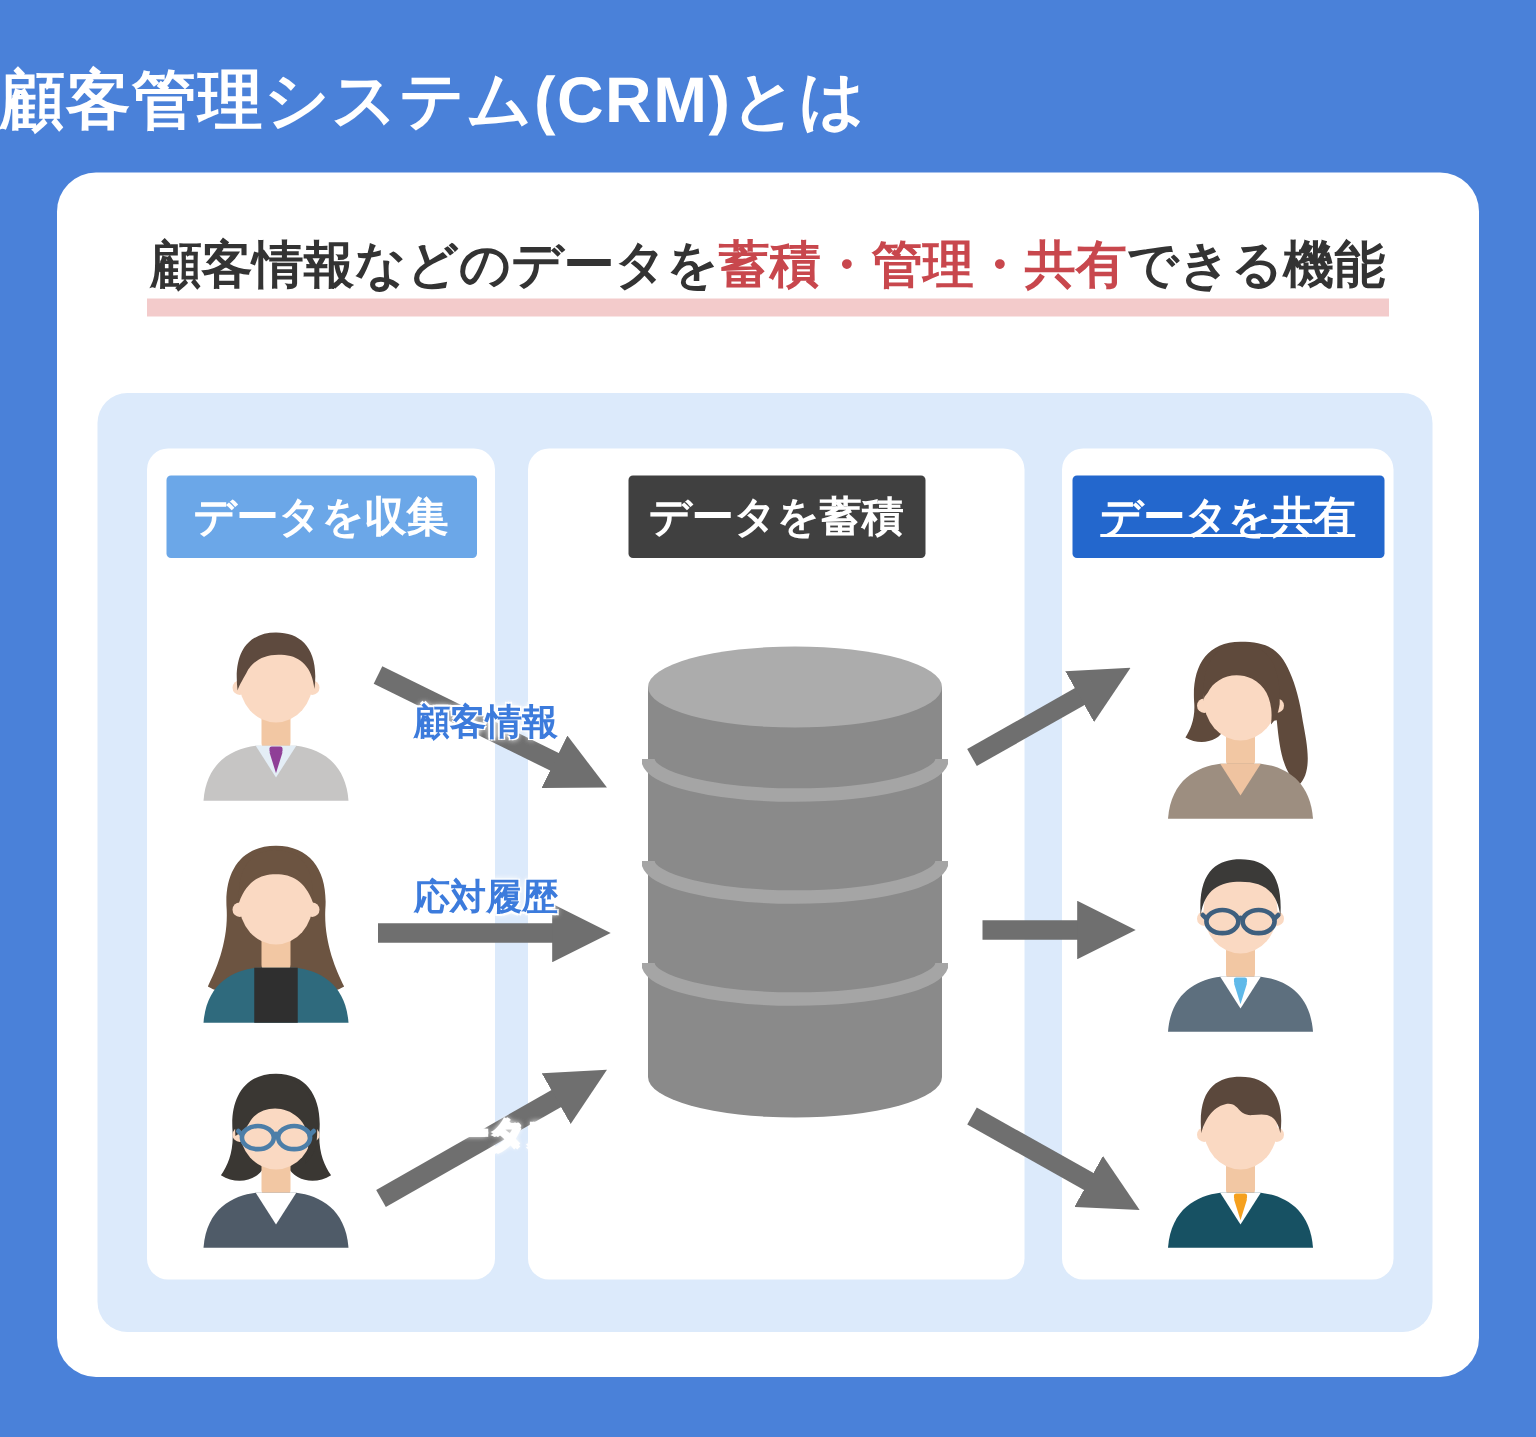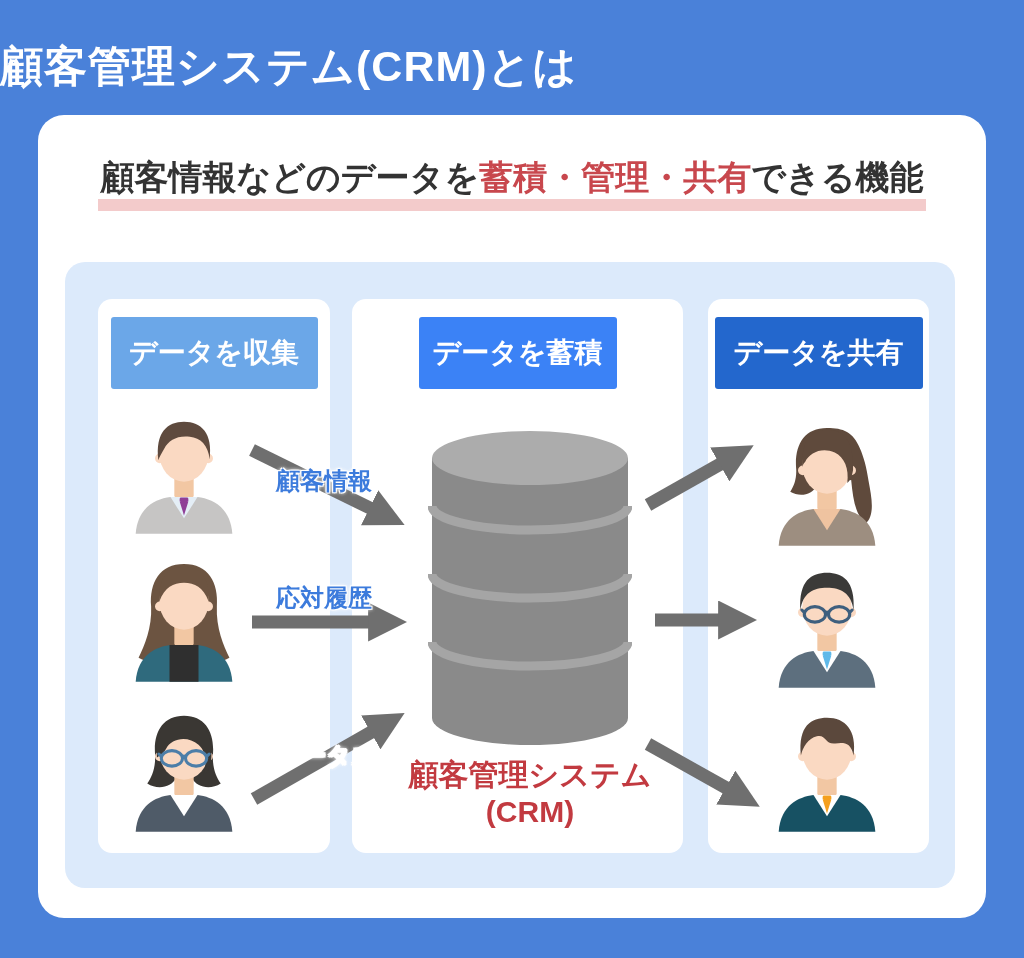--- a/index.html
+++ b/index.html
@@ -24,26 +24,26 @@
   }
   .panel{
     position:absolute;left:27px;top:147px;width:890px;height:626px;
     background:#DCEAFB;border-radius:20px;
   }
   .col{position:absolute;top:37px;height:554px;background:#FFFFFF;border-radius:14px;}
   .col.c1{left:33px;width:232px;}
   .col.c2{left:287px;width:331px;}
   .col.c3{left:643px;width:221px;}
   .hdr{
-    margin:18px auto 0;height:72px;display:flex;align-items:center;justify-content:center;
+    margin:18px auto 0;height:55px;display:flex;align-items:center;justify-content:center;
     color:#FFFFFF;font-size:28px;font-weight:bold;border-radius:3px;white-space:nowrap;
   }
   .c1 .hdr{width:207px;}
   .c2 .hdr{width:198px;}
-  .c3 .hdr{width:208px;}
+  .c3 .hdr{width:208px;text-decoration:underline;}
   .avatar{position:absolute;width:116px;height:126px;z-index:4;}
   .avatar svg{display:block;width:100%;height:100%;}
   #arrow-layer{position:absolute;left:0;top:0;width:1024px;height:958px;z-index:3;pointer-events:none;}
   .arrow{stroke:#6F6F6F;stroke-width:13;fill:none;}
   .flow-label{
     position:absolute;z-index:5;font-size:24px;font-weight:bold;color:#3C7BDC;white-space:nowrap;
     text-shadow:0 0 4px #fff,0 0 4px #fff,1px 1px 0 #fff,-1px -1px 0 #fff,1px -1px 0 #fff,-1px 1px 0 #fff;
   }
   .fl1{left:276px;top:465px;}
   .fl2{left:276px;top:582px;}
@@ -65,21 +65,21 @@
 
     <div class="subtitle-wrap">
       <span class="subtitle" style="color: rgb(51, 51, 51); border-bottom-color: rgb(243, 203, 203);"><span>顧客情報などのデータを</span><span style="color: rgb(200, 71, 77);">蓄積・管理・共有</span><span>できる機能</span></span>
     </div>
 
     <div class="panel" style="background: rgb(220, 234, 251);">
       <div class="col c1">
         <div class="hdr" style="background: rgb(107, 167, 232);">データを収集</div>
       </div>
       <div class="col c2">
-        <div class="hdr" style="background: #3b82f6;">データを蓄積</div>
+        <div class="hdr" style="background: #404040;">データを蓄積</div>
       </div>
       <div class="col c3">
         <div class="hdr" style="background: rgb(35, 103, 205);">データを共有</div>
       </div>
     </div>
   </div>
 
   <div class="avatar" style="left:126px;top:408px">
       <svg viewBox="0 0 120 130">
         <path d="M50,68 h20 v22 a10,7 0 0 1 -20,0 z" fill="#F2C7A3"></path>
@@ -173,24 +173,20 @@
   <div class="db">
     <svg viewBox="0 0 204 318" width="100%" height="100%">
       <path d="M4,28 v260 a98,27 0 0 0 196,0 v-260 z" fill="#8A8A8A"></path>
       <path d="M4,76  a98,24 0 0 0 196,0" stroke="#A5A5A5" stroke-width="9" fill="none"></path>
       <path d="M4,144 a98,24 0 0 0 196,0" stroke="#A5A5A5" stroke-width="9" fill="none"></path>
       <path d="M4,212 a98,24 0 0 0 196,0" stroke="#A5A5A5" stroke-width="9" fill="none"></path>
       <ellipse cx="102" cy="28" rx="98" ry="27" fill="#ACACAC"></ellipse>
     </svg>
   </div>
 
-  <div class="crm-label" style="color: rgb(194, 58, 64);">
-    <div>顧客管理システム</div>
-    <div>(CRM)</div>
-  </div>
 
   <svg id="arrow-layer">
     <defs>
       <marker id="ah" viewBox="0 0 4 4" markerWidth="3" markerHeight="3" refX="0.5" refY="2" orient="auto" markerUnits="strokeWidth">
         <path d="M0,0 L4,2 L0,4 Z" fill="#6F6F6F"></path>
       </marker>
     </defs>
     <path class="arrow" d="M252,450 L374,510" marker-end="url(#ah)"></path>
     <path class="arrow" d="M252,622 L373,622" marker-end="url(#ah)"></path>
     <path class="arrow" d="M254,799 L375,730" marker-end="url(#ah)"></path>

